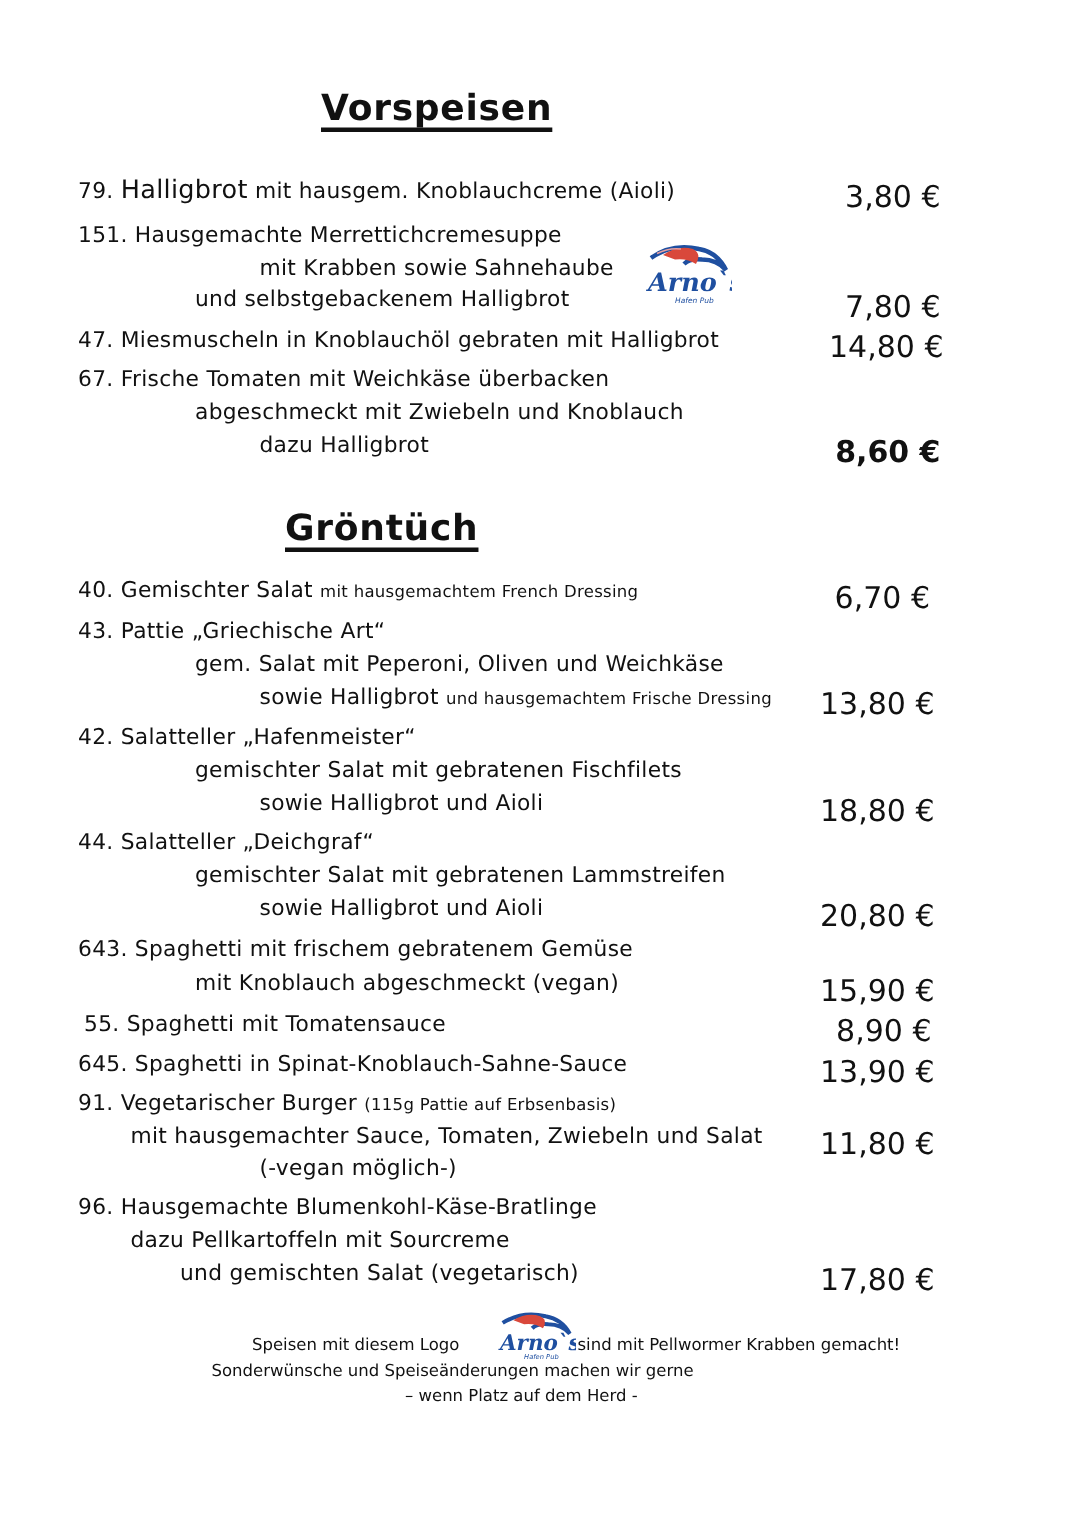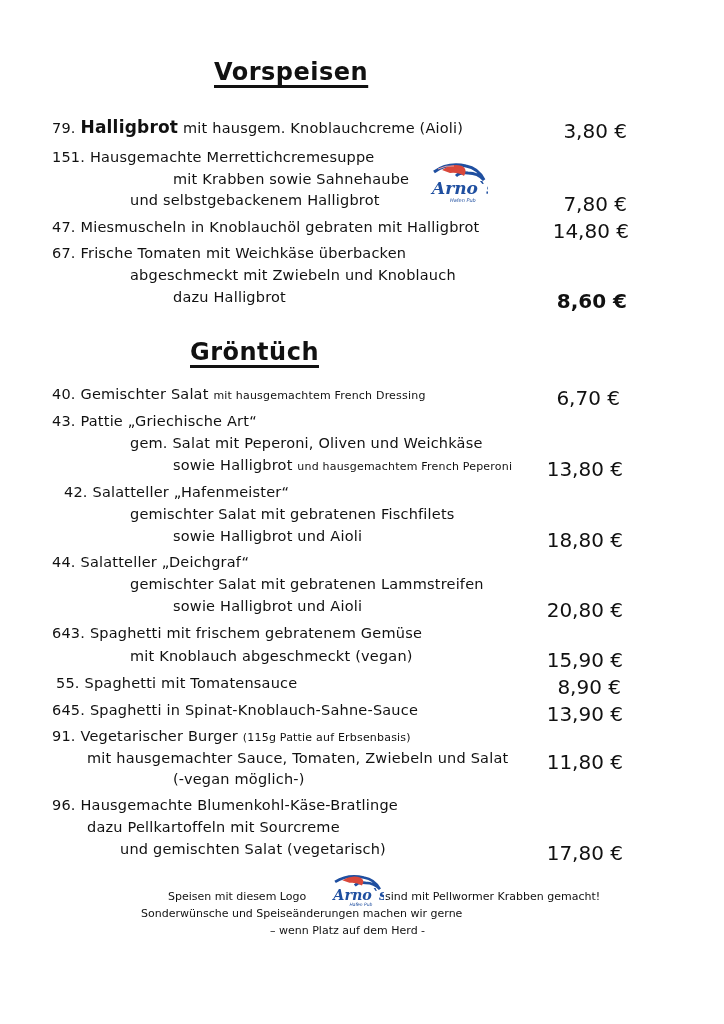--- a/index.html
+++ b/index.html
@@ -6,21 +6,21 @@
   body {
     width: 724px; height: 1024px; position: relative; overflow: hidden;
     font-family: "DejaVu Sans", sans-serif; color: #111111;
   }
   .abs { position: absolute; white-space: nowrap; }
   .title {
     font-size: 24px; font-weight: bold; text-decoration: underline;
     text-decoration-thickness: 3px; text-underline-offset: 5px; letter-spacing: 0.5px;
   }
   .t { font-size: 14.5px; letter-spacing: 0.2px; }
-  .big { font-size: 17px; font-weight: bold; }
+  .big { font-size: 17px; font-weight: normal; }
   .small { font-size: 11px; }
   .price { font-size: 20px; text-align: right; width: 90px; }
   .foot { font-size: 11px; }
   .logo { position: absolute; }
 </style>
 </head>
 <body>
 
 <div class="abs title" style="left:214px; top:58px;">Vorspeisen</div>
 
@@ -72,25 +72,25 @@
 </div>
 <div class="abs price" style="left:530px; top:386px;">6,70 €</div>
 
 <div class="abs t" style="left:52px; top:413px;">
   <span>43.</span>
   <span>Pattie „Griechische Art“</span>
 </div>
 <div class="abs t" style="left:130px; top:435px;">gem. Salat mit Peperoni, Oliven und Weichkäse</div>
 <div class="abs t" style="left:173px; top:457px;">
   <span>sowie Halligbrot</span>
-  <span class="small">und hausgemachtem French Peperoni</span>
+  <span class="small">und hausgemachtem Frische Dressing</span>
 </div>
 <div class="abs price" style="left:533px; top:457px;">13,80 €</div>
 
-<div class="abs t" style="left:52px; top:484px;margin-left:12px;">
+<div class="abs t" style="left:52px; top:484px;">
   <span>42.</span>
   <span>Salatteller „Hafenmeister“</span>
 </div>
 <div class="abs t" style="left:130px; top:506px;">gemischter Salat mit gebratenen Fischfilets</div>
 <div class="abs t" style="left:173px; top:528px;">sowie Halligbrot und Aioli</div>
 <div class="abs price" style="left:533px; top:528px;">18,80 €</div>
 
 <div class="abs t" style="left:52px; top:554px;">
   <span>44.</span>
   <span>Salatteller „Deichgraf“</span>

